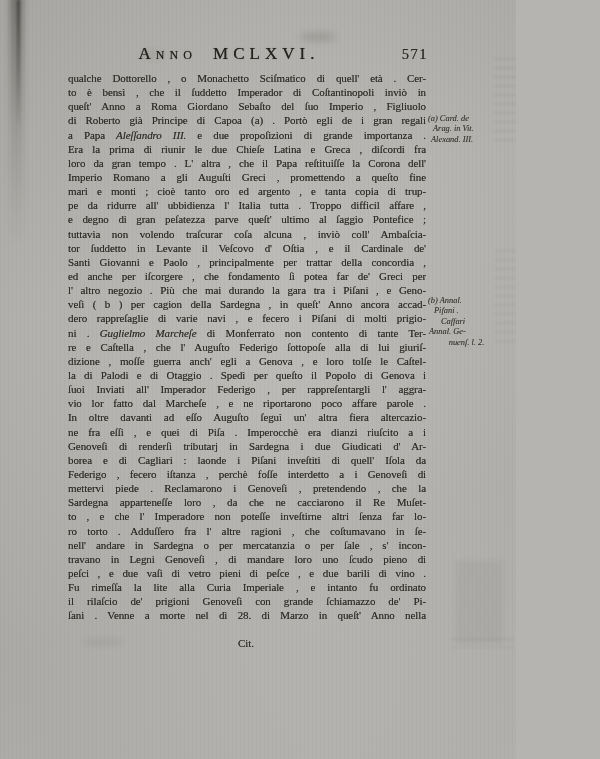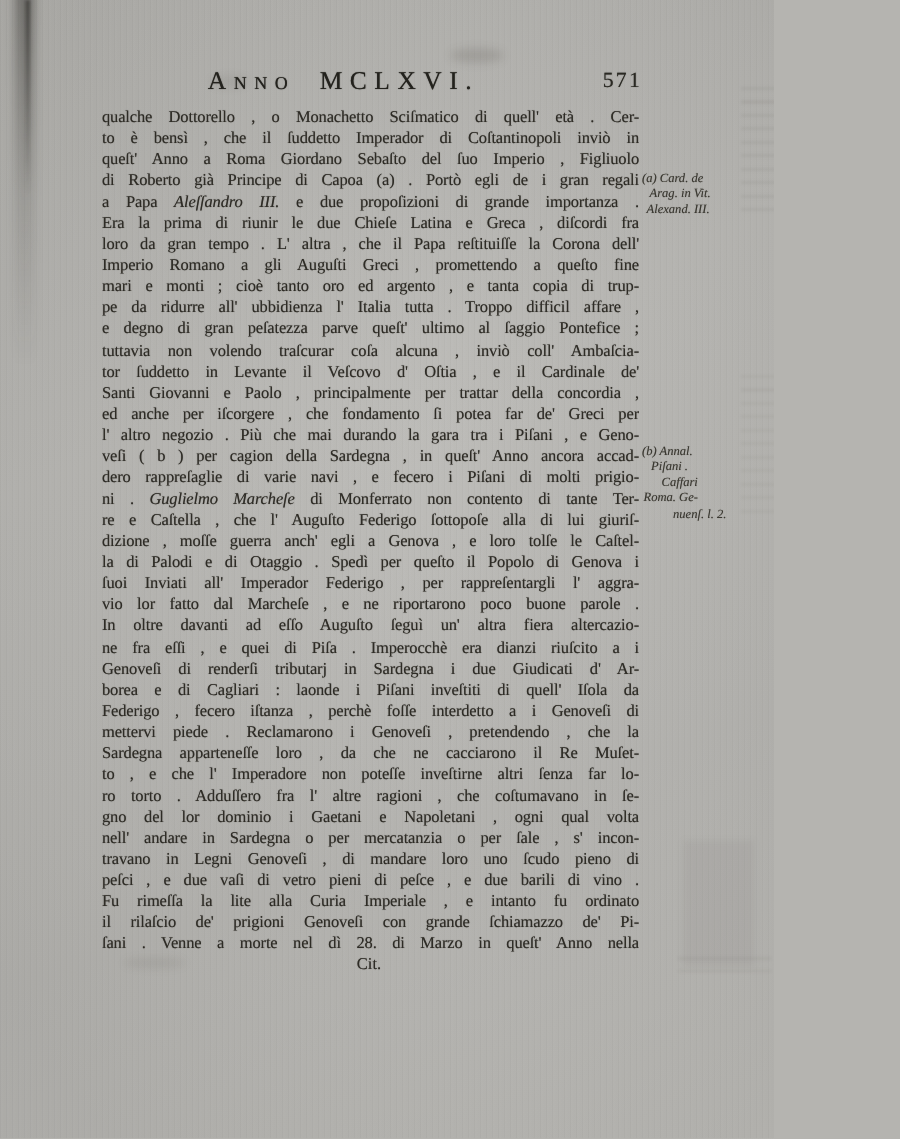--- a/index.html
+++ b/index.html
@@ -116,47 +116,46 @@
       <div class="line">Santi Giovanni e Paolo , principalmente per trattar della concordia ,</div>
       <div class="line">ed anche per iſcorgere , che fondamento ſi potea far de' Greci per</div>
       <div class="line">l' altro negozio . Più che mai durando la gara tra i Piſani , e Geno-</div>
       <div class="line">veſi ( b ) per cagion della Sardegna , in queſt' Anno ancora accad-</div>
       <div class="line">dero rappreſaglie di varie navi , e fecero i Piſani di molti prigio-</div>
       <div class="line">ni . <i>Guglielmo Marcheſe</i> di Monferrato non contento di tante Ter-</div>
       <div class="line">re e Caſtella , che l' Auguſto Federigo ſottopoſe alla di lui giuriſ-</div>
       <div class="line">dizione , moſſe guerra anch' egli a Genova , e loro tolſe le Caſtel-</div>
       <div class="line">la di Palodi e di Otaggio . Spedì per queſto il Popolo di Genova i</div>
       <div class="line">ſuoi Inviati all' Imperador Federigo , per rappreſentargli l' aggra-</div>
-      <div class="line">vio lor fatto dal Marcheſe , e ne riportarono poco buone parole .</div>
+      <div class="line">vio lor fatto dal Marcheſe , e ne riportarono poco affare parole .</div>
       <div class="line">In oltre davanti ad eſſo Auguſto ſeguì un' altra fiera altercazio-</div>
       <div class="line">ne fra eſſi , e quei di Piſa . Imperocchè era dianzi riuſcito a i</div>
       <div class="line">Genoveſi di renderſi tributarj in Sardegna i due Giudicati d' Ar-</div>
       <div class="line">borea e di Cagliari : laonde i Piſani inveſtiti di quell' Iſola da</div>
       <div class="line">Federigo , fecero iſtanza , perchè foſſe interdetto a i Genoveſi di</div>
       <div class="line">mettervi piede . Reclamarono i Genoveſi , pretendendo , che la</div>
       <div class="line">Sardegna apparteneſſe loro , da che ne cacciarono il Re Muſet-</div>
       <div class="line">to , e che l' Imperadore non poteſſe inveſtirne altri ſenza far lo-</div>
       <div class="line">ro torto . Adduſſero fra l' altre ragioni , che coſtumavano in ſe-</div>
-      <div class="line">gno del lor dominio i Gaetani e Napoletani , ogni qual volta</div>
       <div class="line">nell' andare in Sardegna o per mercatanzia o per ſale , s' incon-</div>
       <div class="line">travano in Legni Genoveſi , di mandare loro uno ſcudo pieno di</div>
       <div class="line">peſci , e due vaſi di vetro pieni di peſce , e due barili di vino .</div>
       <div class="line">Fu rimeſſa la lite alla Curia Imperiale , e intanto fu ordinato</div>
       <div class="line">il rilaſcio de' prigioni Genoveſi con grande ſchiamazzo de' Pi-</div>
       <div class="line">ſani . Venne a morte nel dì 28. di Marzo in queſt' Anno nella</div>
     </div>
 
   <div class="catchword">Cit.</div>
 
   <div class="margin-note" id="margin-note-a" style="top: 114px;">
       <div class="mline" style="padding-left: 0px;">(a) Card. de</div>
       <div class="mline" style="padding-left: 5px;">Arag. in Vit.</div>
       <div class="mline" style="padding-left: 3px;">Alexand. III.</div>
     </div>
   <div class="margin-note" id="margin-note-b" style="top: 296px;">
       <div class="mline" style="padding-left: 0px;">(b) Annal.</div>
       <div class="mline" style="padding-left: 6px;">Piſani .</div>
       <div class="mline" style="padding-left: 13px;">Caffari</div>
-      <div class="mline" style="padding-left: 1px;">Roma. Ge-</div>
+      <div class="mline" style="padding-left: 1px;">Annal. Ge-</div>
       <div class="mline" style="padding-left: 1px; text-align: center;">nuenſ. l. 2.</div>
     </div>
 
 </div>
 
 </body></html>

